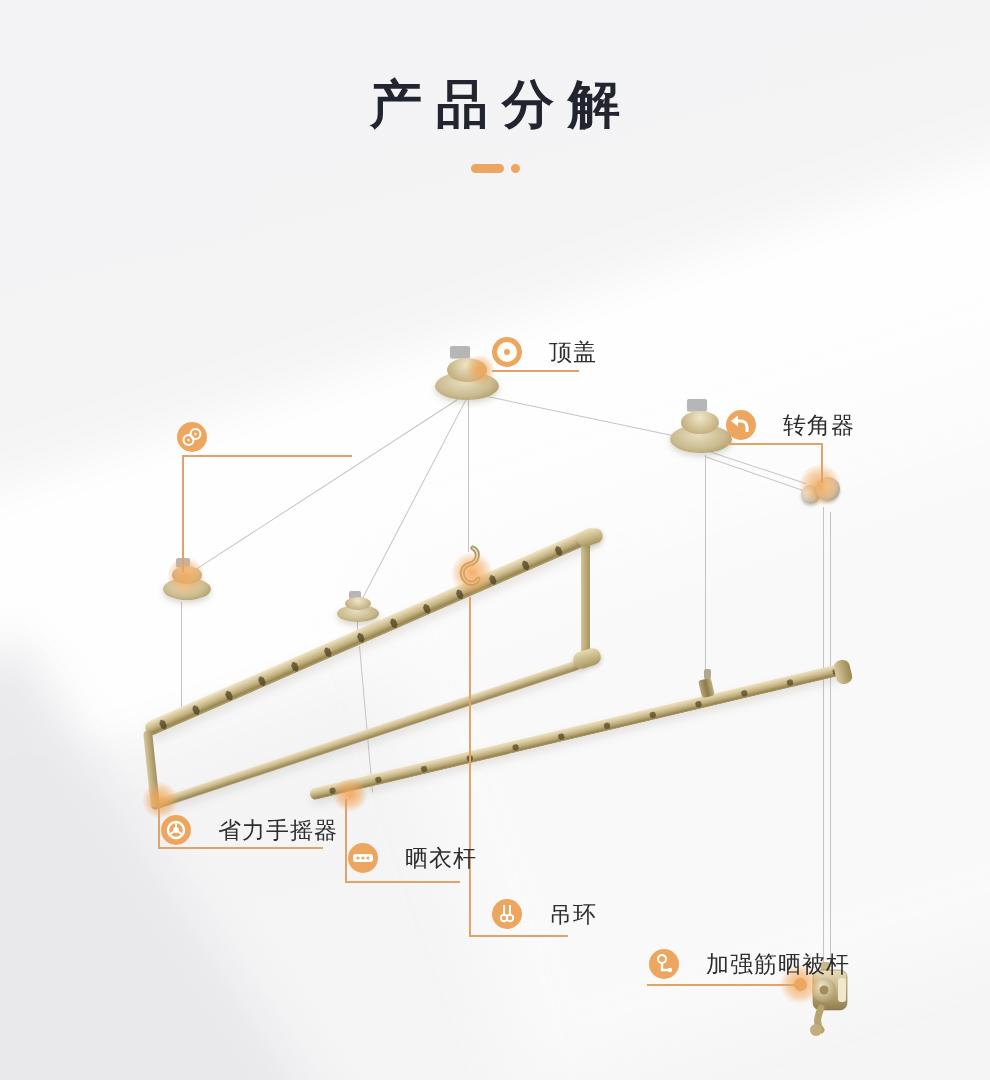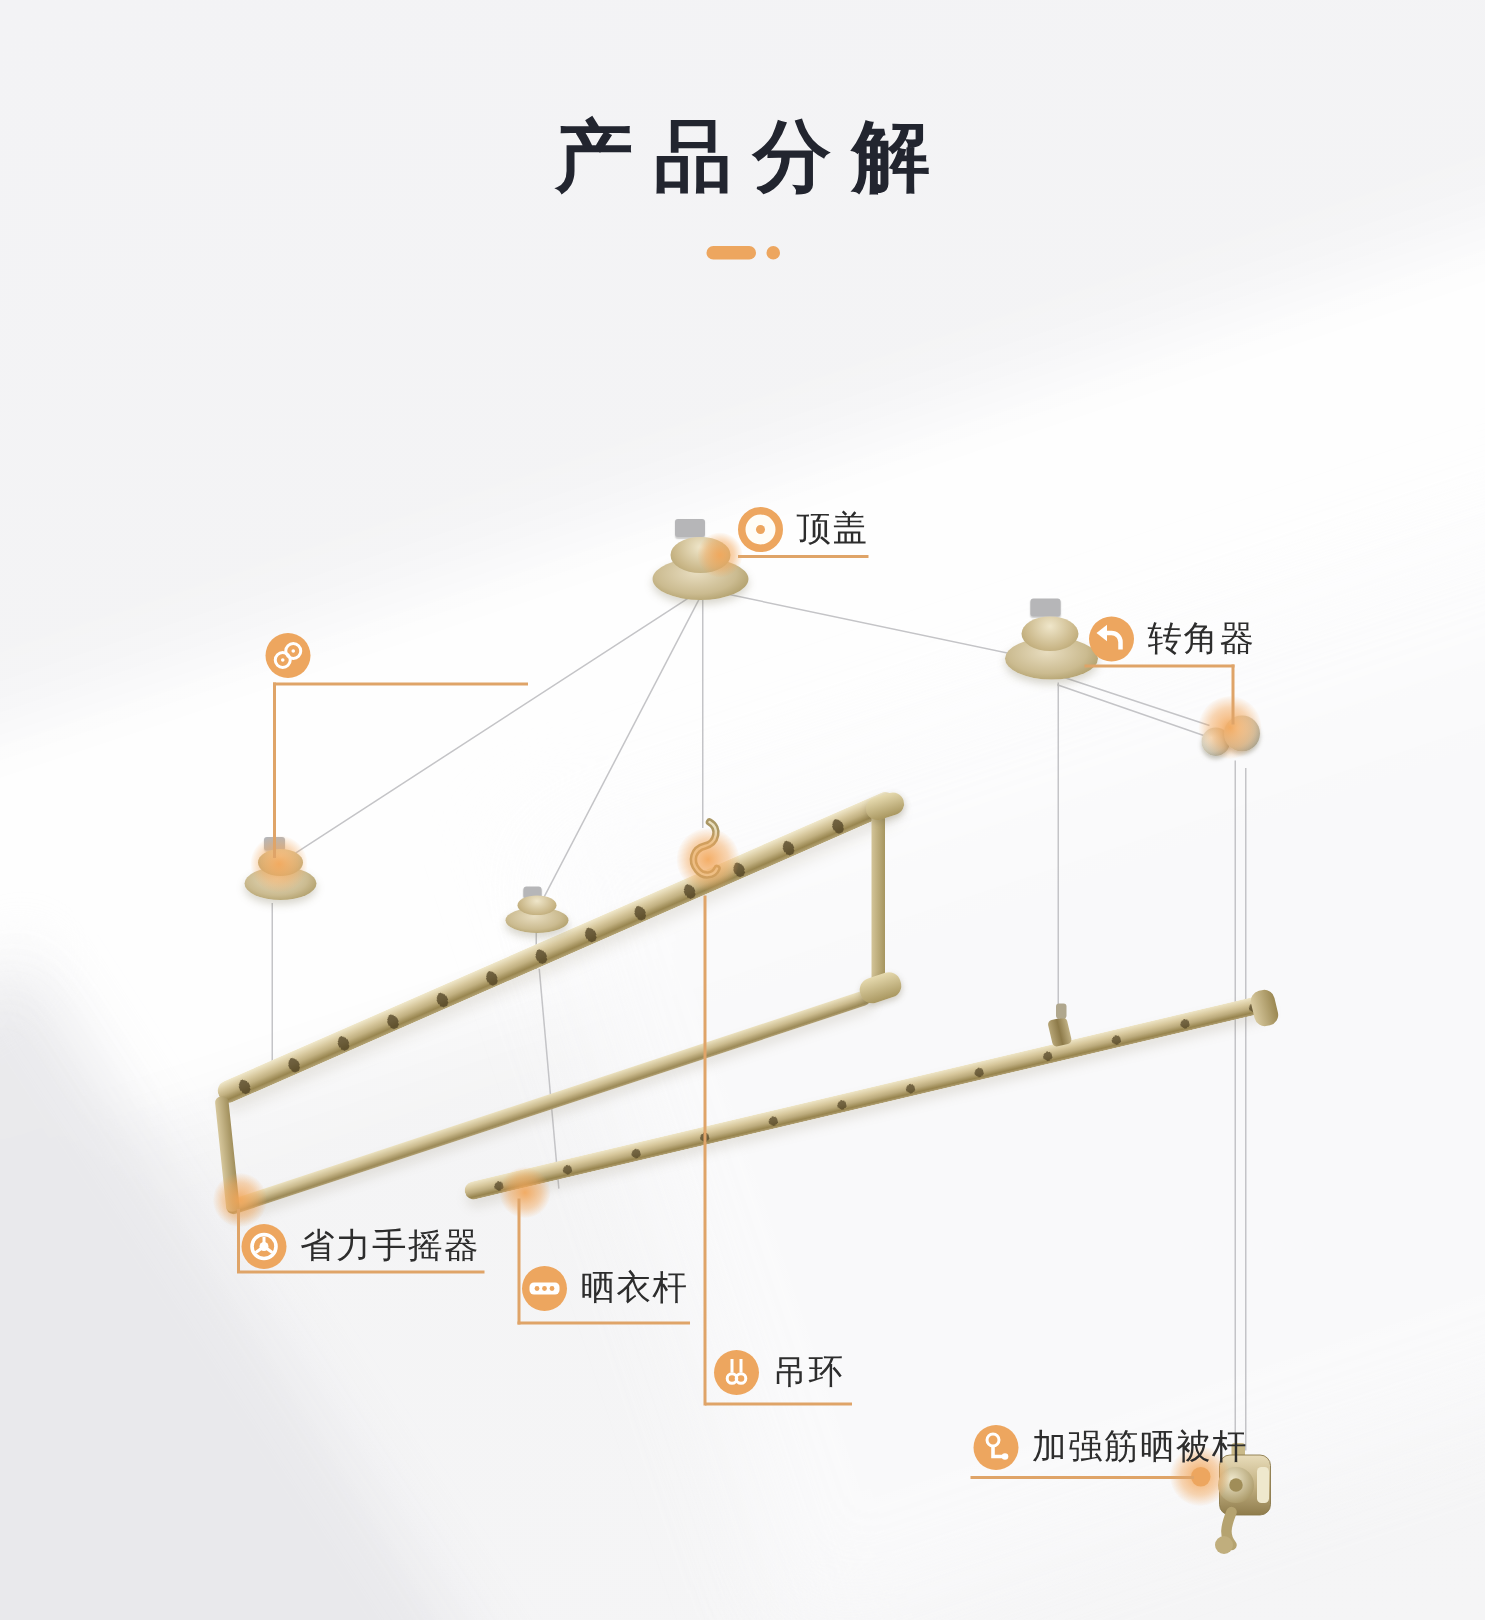--- a/index.html
+++ b/index.html
@@ -83,21 +83,21 @@
     background:radial-gradient(circle at 35% 35%, #f6f3e9, #cac3af 55%, #8f8a76 95%);
     box-shadow:0 2px 3px rgba(100,95,70,.35);}
 
   
   .glow{position:absolute;border-radius:50%;z-index:3;
     background:radial-gradient(circle, rgba(243,166,88,.9) 0%, rgba(243,166,88,.45) 45%, rgba(243,166,88,0) 72%);}
   .odot{position:absolute;width:13px;height:13px;border-radius:50%;background:var(--accent);z-index:4;}
   .uline{position:absolute;height:2px;background:var(--line);z-index:4;}
   .vline{position:absolute;width:2px;background:var(--line);z-index:4;}
 
-  .co-row{position:absolute;display:flex;align-items:center;gap:9px;z-index:5;}
+  .co-row{position:absolute;display:flex;gap:27px;z-index:5;}
   .co-text{font-size:23px;color:var(--label-color);letter-spacing:1px;white-space:nowrap;}
   .ico{width:30px;height:30px;border-radius:50%;background:var(--accent);
     display:flex;align-items:center;justify-content:center;flex:0 0 30px;}
   .ico.ring{background:#fffdf6;border:5px solid var(--accent);}
   .ico svg{display:block;}
 </style>
 </head>
 <body>
 
 <div class="page">
@@ -253,21 +253,21 @@
         <svg width="30" height="30" viewBox="0 0 30 30">
           <rect x="5" y="11" width="20" height="8" rx="3" fill="#fff"></rect>
           <circle cx="10" cy="15" r="1.6" fill="#eda65f"></circle>
             <circle cx="15" cy="15" r="1.6" fill="#eda65f"></circle>
             <circle cx="20" cy="15" r="1.6" fill="#eda65f"></circle>
         </svg>
       </span>
       <span class="co-text">晒衣杆</span>
     </div>
 
-    <div class="co-row" style="left:476px;top:899px">
+    <div class="co-row" style="left:492px;top:899px">
       <span class="ico">
         <svg width="30" height="30" viewBox="0 0 30 30">
           <path d="M12 6 v9 M18 6 v9" stroke="#fff" stroke-width="2"></path>
           <circle cx="12" cy="19" r="3.2" fill="none" stroke="#fff" stroke-width="2"></circle>
           <circle cx="18" cy="19" r="3.2" fill="none" stroke="#fff" stroke-width="2"></circle>
         </svg>
       </span>
       <span class="co-text">吊环</span>
     </div>
 

